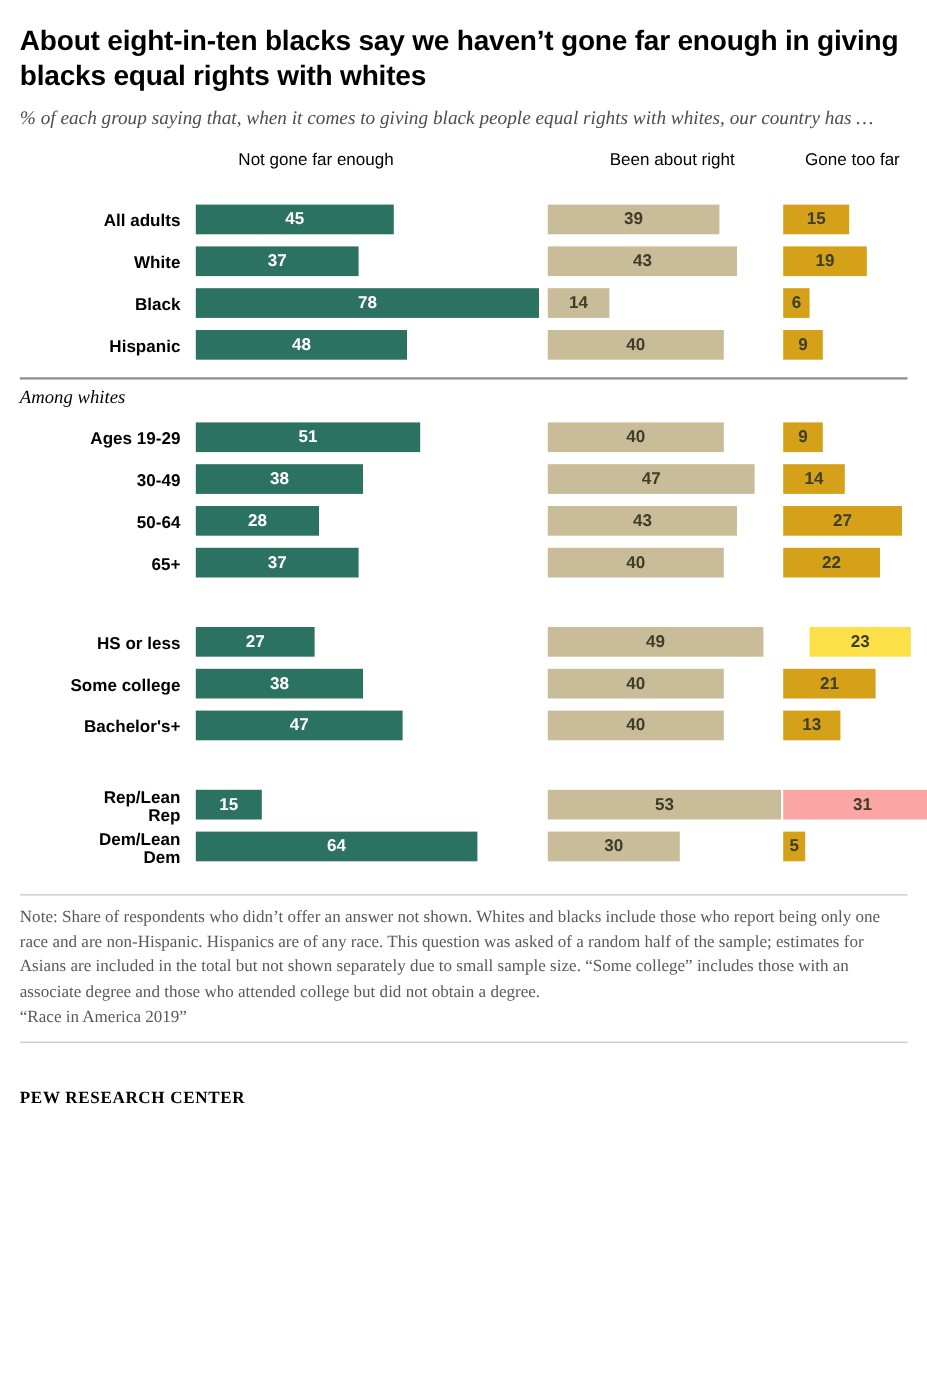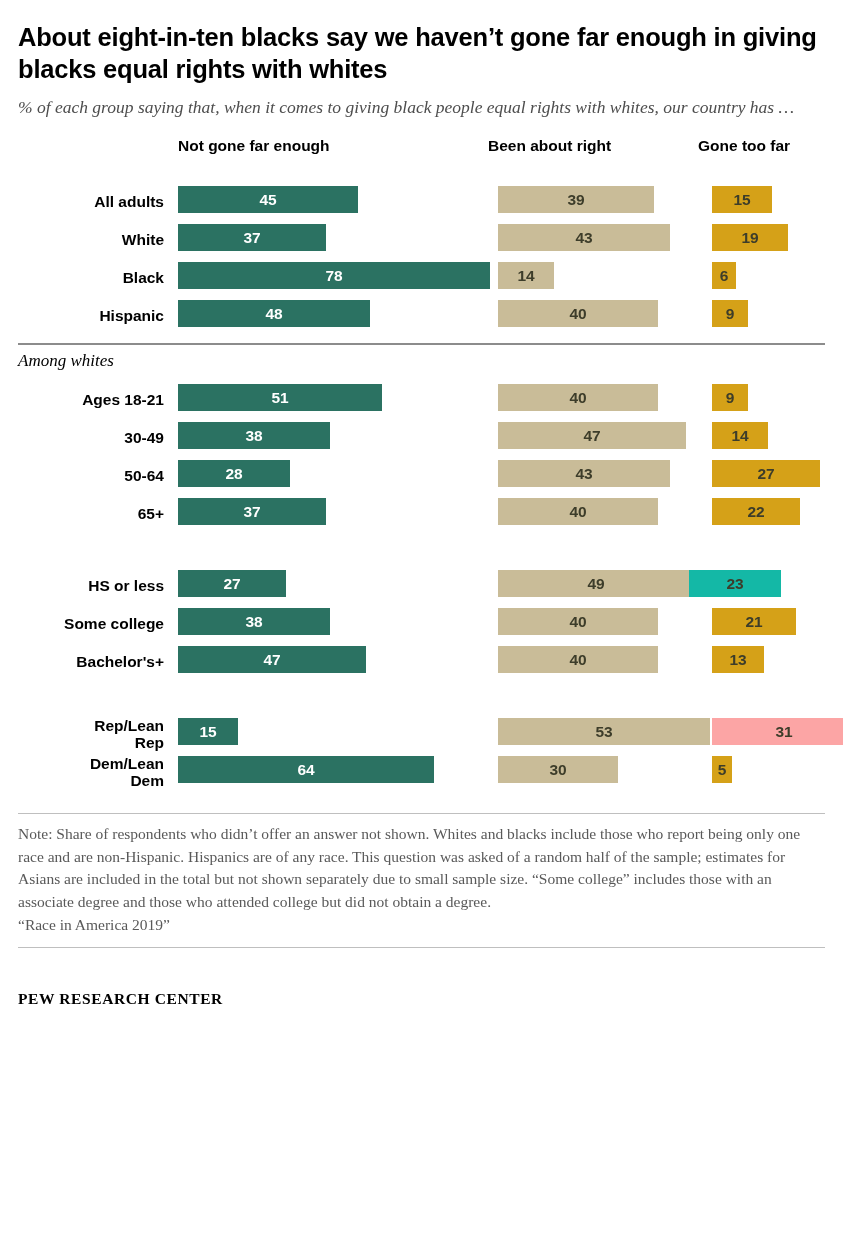--- a/index.html
+++ b/index.html
@@ -45,24 +45,24 @@
     position: relative;
     margin-top: 8px;
   }
   .col-headers {
     position: relative;
     height: 46px;
   }
   .col-header {
     position: absolute;
     font-size: 15.5px;
-    font-weight: bold;
+    font-weight: normal;
     line-height: 1.2;
     color: #000;
-    text-align: left;
+    text-align: right;
   }
 
   .rows {
     position: relative;
   }
   .row {
     position: relative;
     height: 38px;
   }
   .row.gap { height: 34px; }
@@ -217,21 +217,21 @@
           <span class="val inside-dark">9</span>
         </div>
       </div>
 
       <div class="row" style="height:46px;">
         <div class="divider" style="top:8px;"></div>
         <div class="among-label" style="top:16px;">Among whites</div>
       </div>
 
       <div class="row">
-        <div class="row-label">Ages 18-21</div>
+        <div class="row-label">Ages 19-29</div>
         <div class="bar" style="left:160px; width:204px; background:#2b7262;">
           <span class="val inside">51</span>
         </div>
         <div class="bar" style="left:480px; width:160px; background:#c9bc98;">
           <span class="val inside-dark">40</span>
         </div>
         <div class="bar" style="left:694px; width:36px; background:#d5a118;">
           <span class="val inside-dark">9</span>
         </div>
       </div>
@@ -278,21 +278,21 @@
       <div class="row gap"></div>
 
       <div class="row">
         <div class="row-label">HS or less</div>
         <div class="bar" style="left:160px; width:108px; background:#2b7262;">
           <span class="val inside">27</span>
         </div>
         <div class="bar" style="left:480px; width:196px; background:#c9bc98;">
           <span class="val inside-dark">49</span>
         </div>
-        <div class="bar" style="left:671px; width:92px; background:#14b8a6;">
+        <div class="bar" style="left:718px; width:92px; background:#fde047;">
           <span class="val inside-dark">23</span>
         </div>
       </div>
 
       <div class="row">
         <div class="row-label">Some college</div>
         <div class="bar" style="left:160px; width:152px; background:#2b7262;">
           <span class="val inside">38</span>
         </div>
         <div class="bar" style="left:480px; width:160px; background:#c9bc98;">

